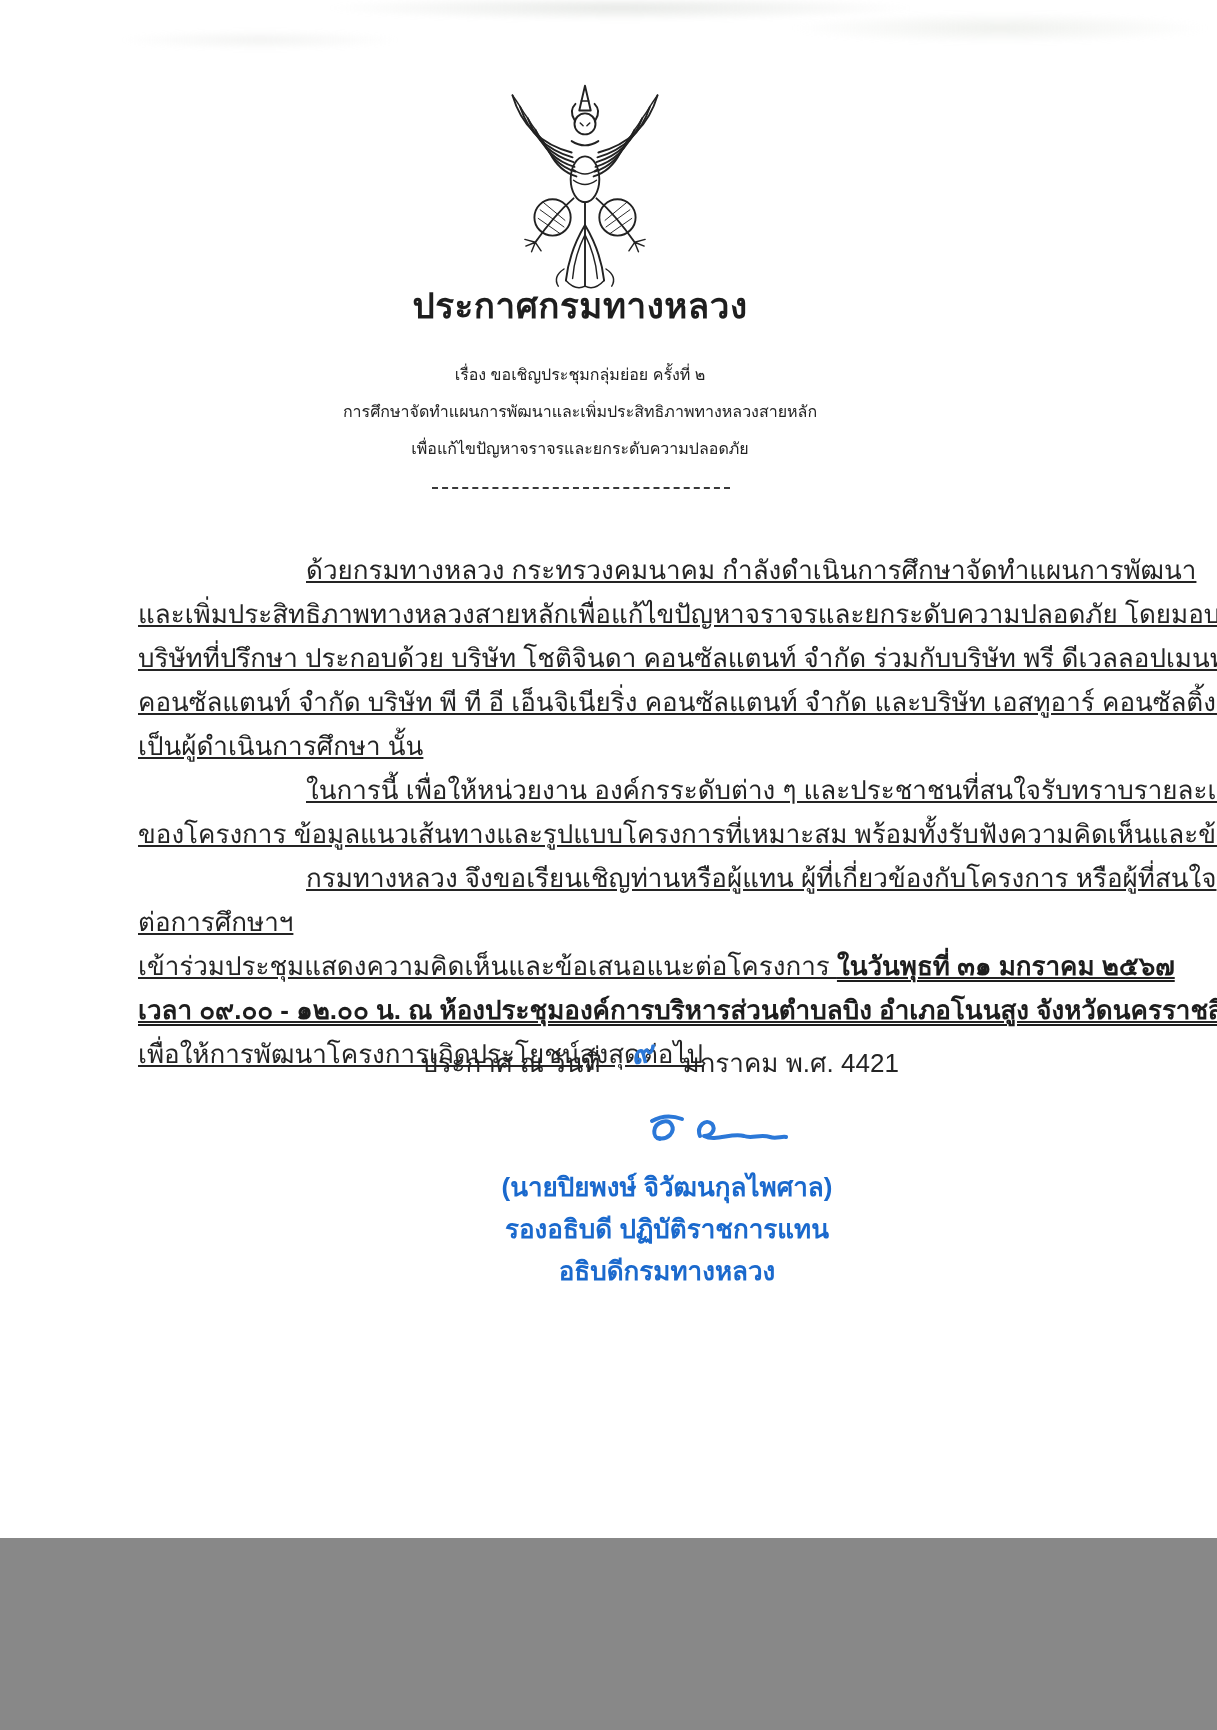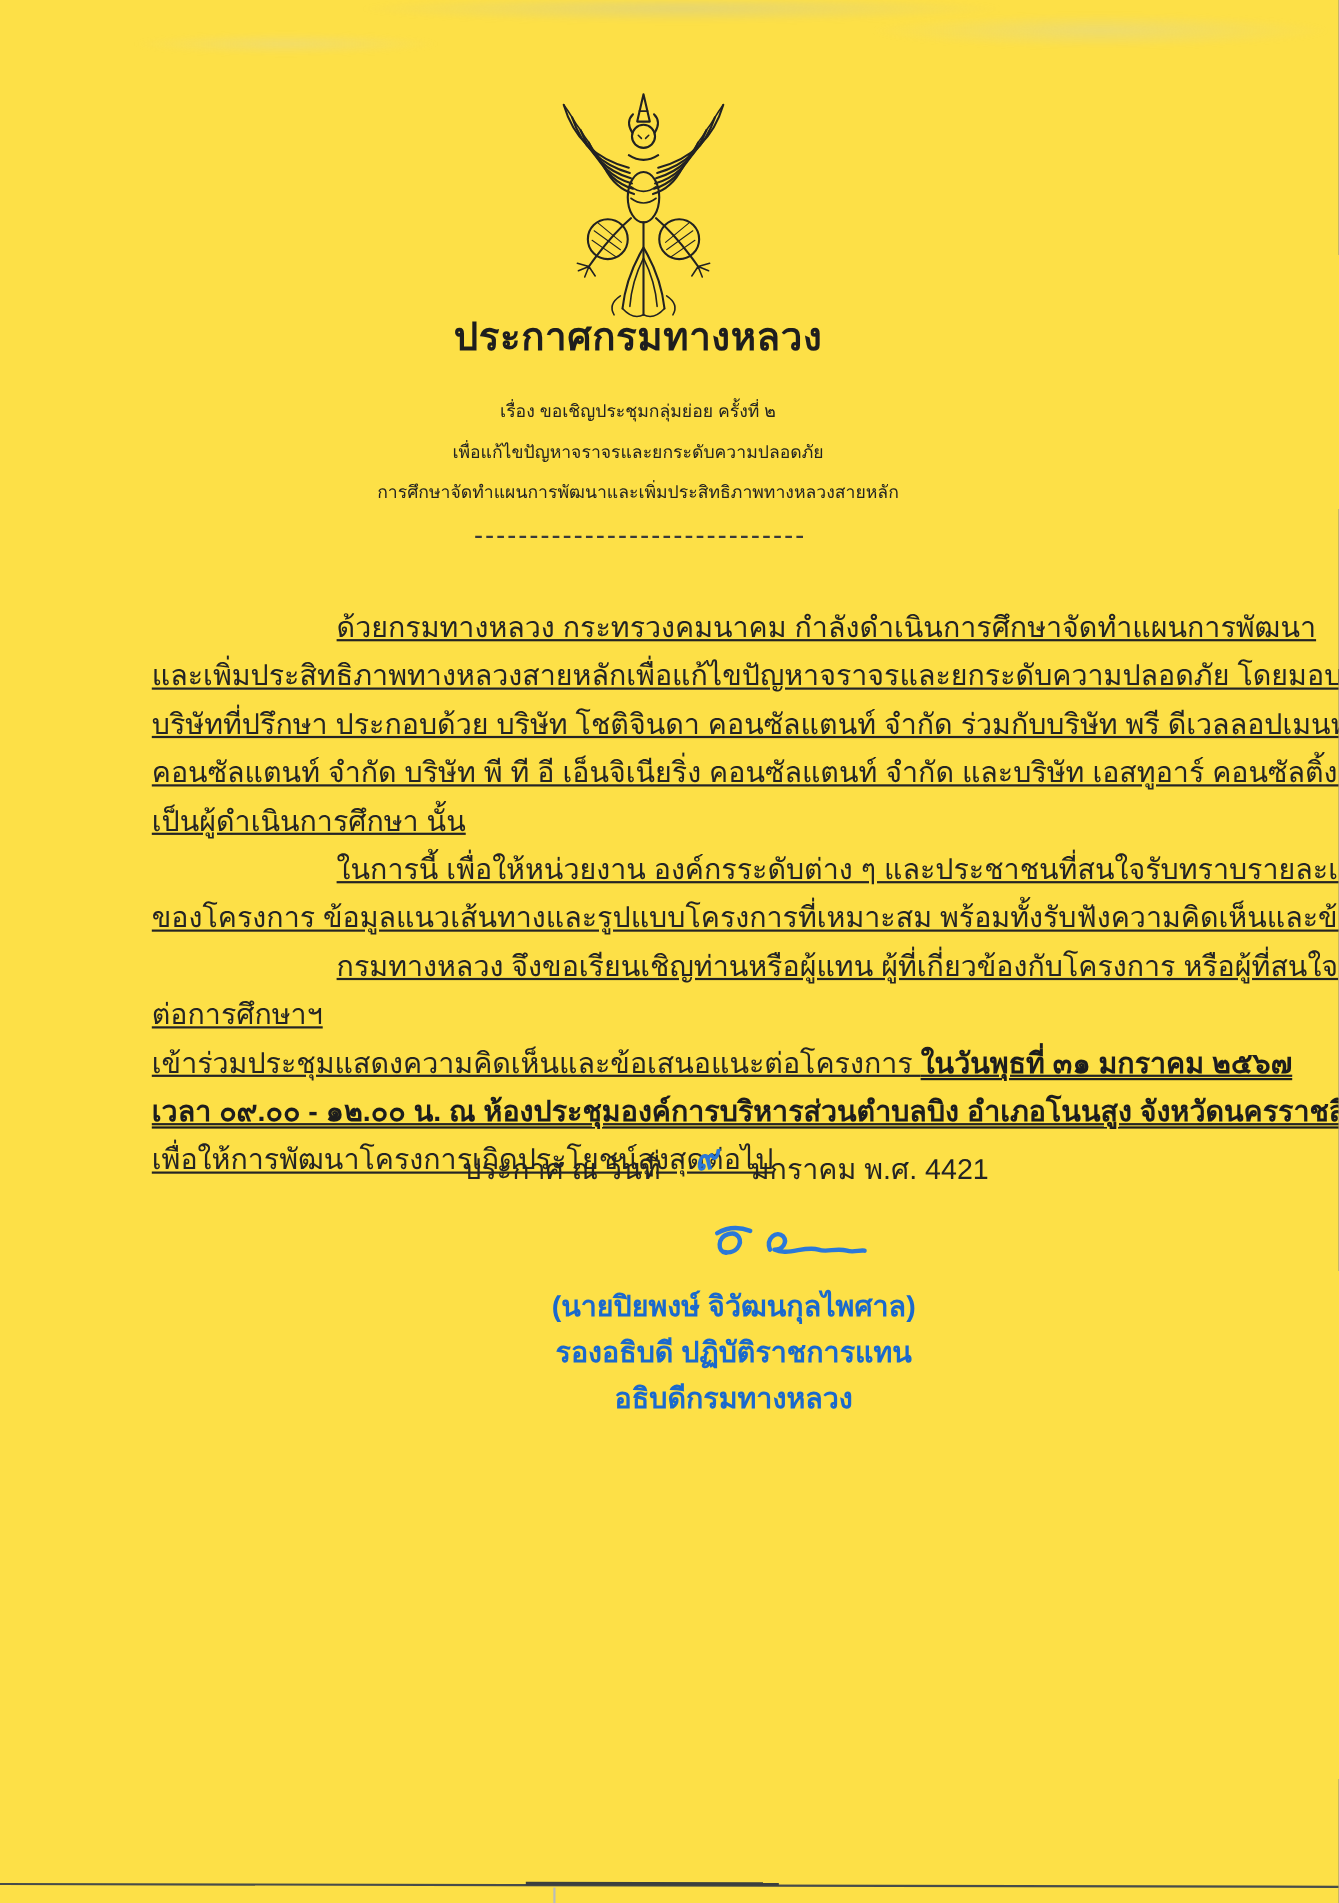--- a/index.html
+++ b/index.html
@@ -1,19 +1,19 @@
 <!DOCTYPE html>
 <html><head>
 <meta charset="utf-8">
 <style>
   html,body{margin:0;padding:0;background:#888;}
   .page{
     position:relative;
-    width:1217px;height:1730px;
-    background:#fde047;
+    width:1217px;height:1538px;
+    background:#ffffff;
     overflow:hidden;
     font-family:"Liberation Sans","DejaVu Sans",sans-serif;
     color:#262626;
   }
   
   .scan-noise-top{
     position:absolute;top:0;left:0;right:0;height:60px;
     background:
       radial-gradient(ellipse 420px 18px at 620px 8px, rgba(190,195,188,.35), transparent 70%),
       radial-gradient(ellipse 300px 22px at 1000px 28px, rgba(205,210,200,.30), transparent 70%),
@@ -132,22 +132,22 @@
       <path d="M110,160 C102,176 98,192 97,206 M110,160 C118,176 122,192 123,206" stroke-width="1.5"></path>
       <path d="M90,208 Q100,219 110,214 Q120,219 130,208" stroke-width="1.5"></path>
       <path d="M88,196 Q76,204 82,214 M132,196 Q144,204 138,214" stroke-width="1.5"></path>
     </g>
   </svg>
 
   <div class="doc-title">ประกาศกรมทางหลวง</div>
 
   <div class="subject">
     <div>เรื่อง ขอเชิญประชุมกลุ่มย่อย ครั้งที่ ๒</div>
+    <div>การศึกษาจัดทำแผนการพัฒนาและเพิ่มประสิทธิภาพทางหลวงสายหลัก</div>
     <div>เพื่อแก้ไขปัญหาจราจรและยกระดับความปลอดภัย</div>
-    <div>การศึกษาจัดทำแผนการพัฒนาและเพิ่มประสิทธิภาพทางหลวงสายหลัก</div>
   </div>
 
   <div class="divider"></div>
 
   <div class="body-text">
       <div class="line first"><span>ด้วยกรมทางหลวง กระทรวงคมนาคม กำลังดำเนินการศึกษาจัดทำแผนการพัฒนา</span></div>
       <div class="line"><span>และเพิ่มประสิทธิภาพทางหลวงสายหลักเพื่อแก้ไขปัญหาจราจรและยกระดับความปลอดภัย โดยมอบให้กลุ่ม</span></div>
       <div class="line"><span>บริษัทที่ปรึกษา ประกอบด้วย บริษัท โชติจินดา คอนซัลแตนท์ จำกัด ร่วมกับบริษัท พรี ดีเวลลอปเมนท์</span></div>
       <div class="line"><span>คอนซัลแตนท์ จำกัด บริษัท พี ที อี เอ็นจิเนียริ่ง คอนซัลแตนท์ จำกัด และบริษัท เอสทูอาร์ คอนซัลติ้ง จำกัด</span></div>
       <div class="line"><span>เป็นผู้ดำเนินการศึกษา นั้น</span></div>

